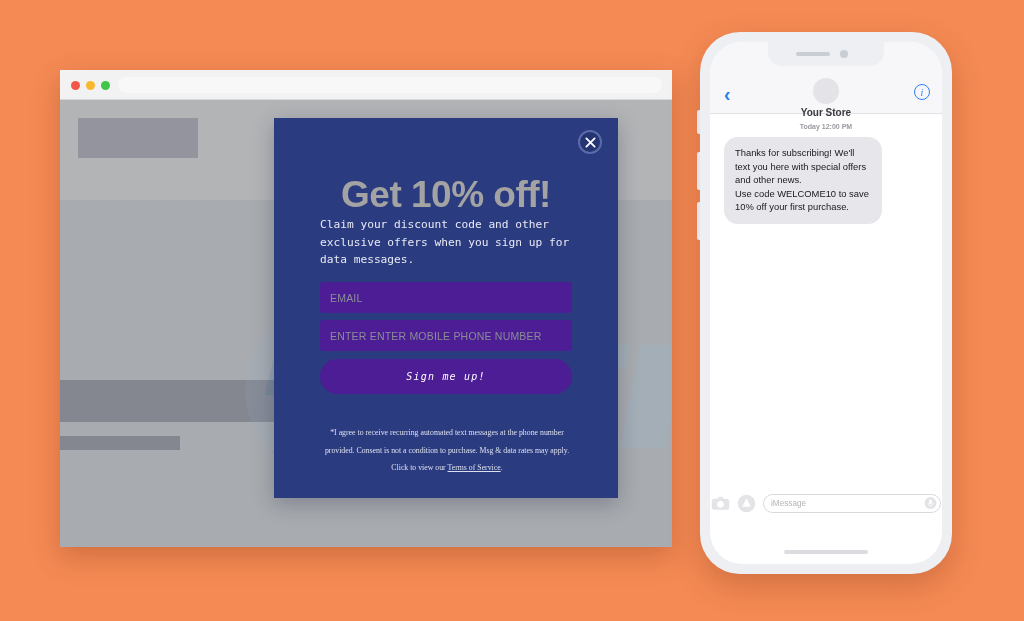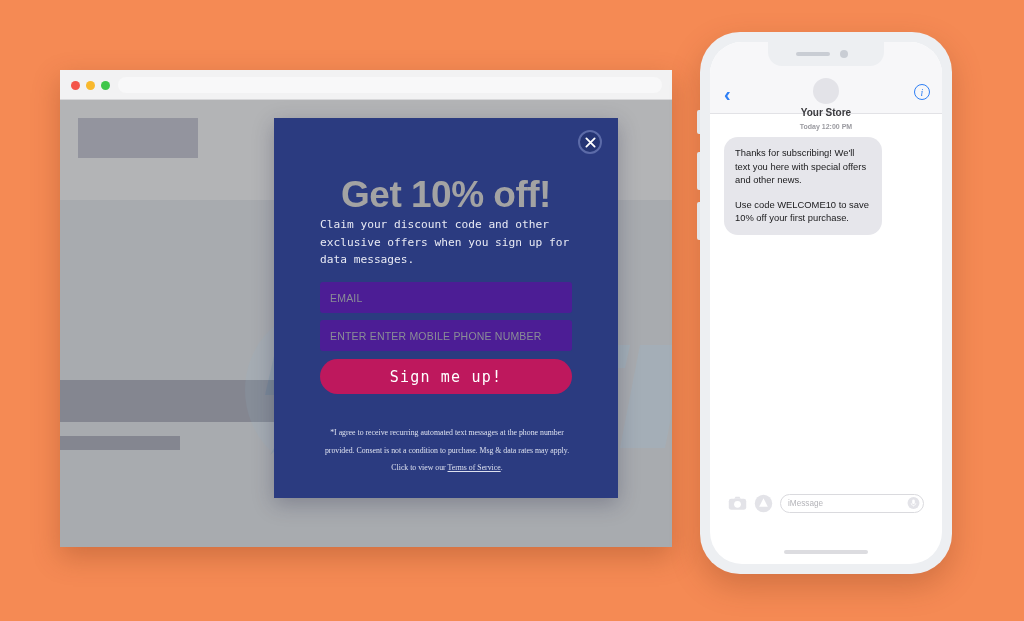--- a/index.html
+++ b/index.html
@@ -114,27 +114,28 @@
     font-size: 10.5px;
     letter-spacing: .2px;
     cursor: text;
   }
   #field-email { top: 164px; }
   #field-phone { top: 202px; }
 
   #signup-btn {
     position: absolute; left: 46px; top: 241px;
     width: 252px; height: 35px;
-    background: #be185d;
+    background: #4c1d95;
     border: none; border-radius: 18px;
     color: #FFFFFF;
-    font-size: 15px;
+    font-size: 10px;
     font-family: "DejaVu Sans Mono", monospace;
     letter-spacing: 1.2px;
     cursor: pointer;
+    font-style: italic;
   }
 
   #fineprint {
     position: absolute; left: 44px; top: 306px;
     width: 258px;
     color: #DCE0EE;
     font-size: 7.8px;
     line-height: 17.5px;
     text-align: center;
     font-family: Liberation Serif, serif;
@@ -230,34 +231,34 @@
   #bubble {
     position: absolute; left: 14px; top: 95px;
     width: 158px;
     background: #E6E6EB;
     border-radius: 14px;
     padding: 9px 11px 10px 11px;
     color: #1A1A1C;
     font-size: 9.4px;
     line-height: 13.5px;
   }
-  #bubble p + p { margin-top: 11px; }
+  #bubble p + p { }
   #bubble-tail {
     position: absolute; left: 9px; bottom: -1px;
     width: 12px; height: 14px;
     background: #E6E6EB;
     border-bottom-right-radius: 12px;
     z-index: -1;
   }
 
   #input-bar {
     position: absolute; left: 0; bottom: 44px;
     width: 232px; height: 34px;
     display: flex; align-items: center;
-    padding: 0 18px;
+    padding: 0 1px;
     gap: 7px;
   }
   #camera-icon, #appstore-icon {
     width: 19px; height: 19px;
     flex: 0 0 auto;
     cursor: pointer;
   }
   #imessage-field {
     flex: 1 1 auto; height: 19px;
     border: 1px solid #DADADE; border-radius: 10px;

